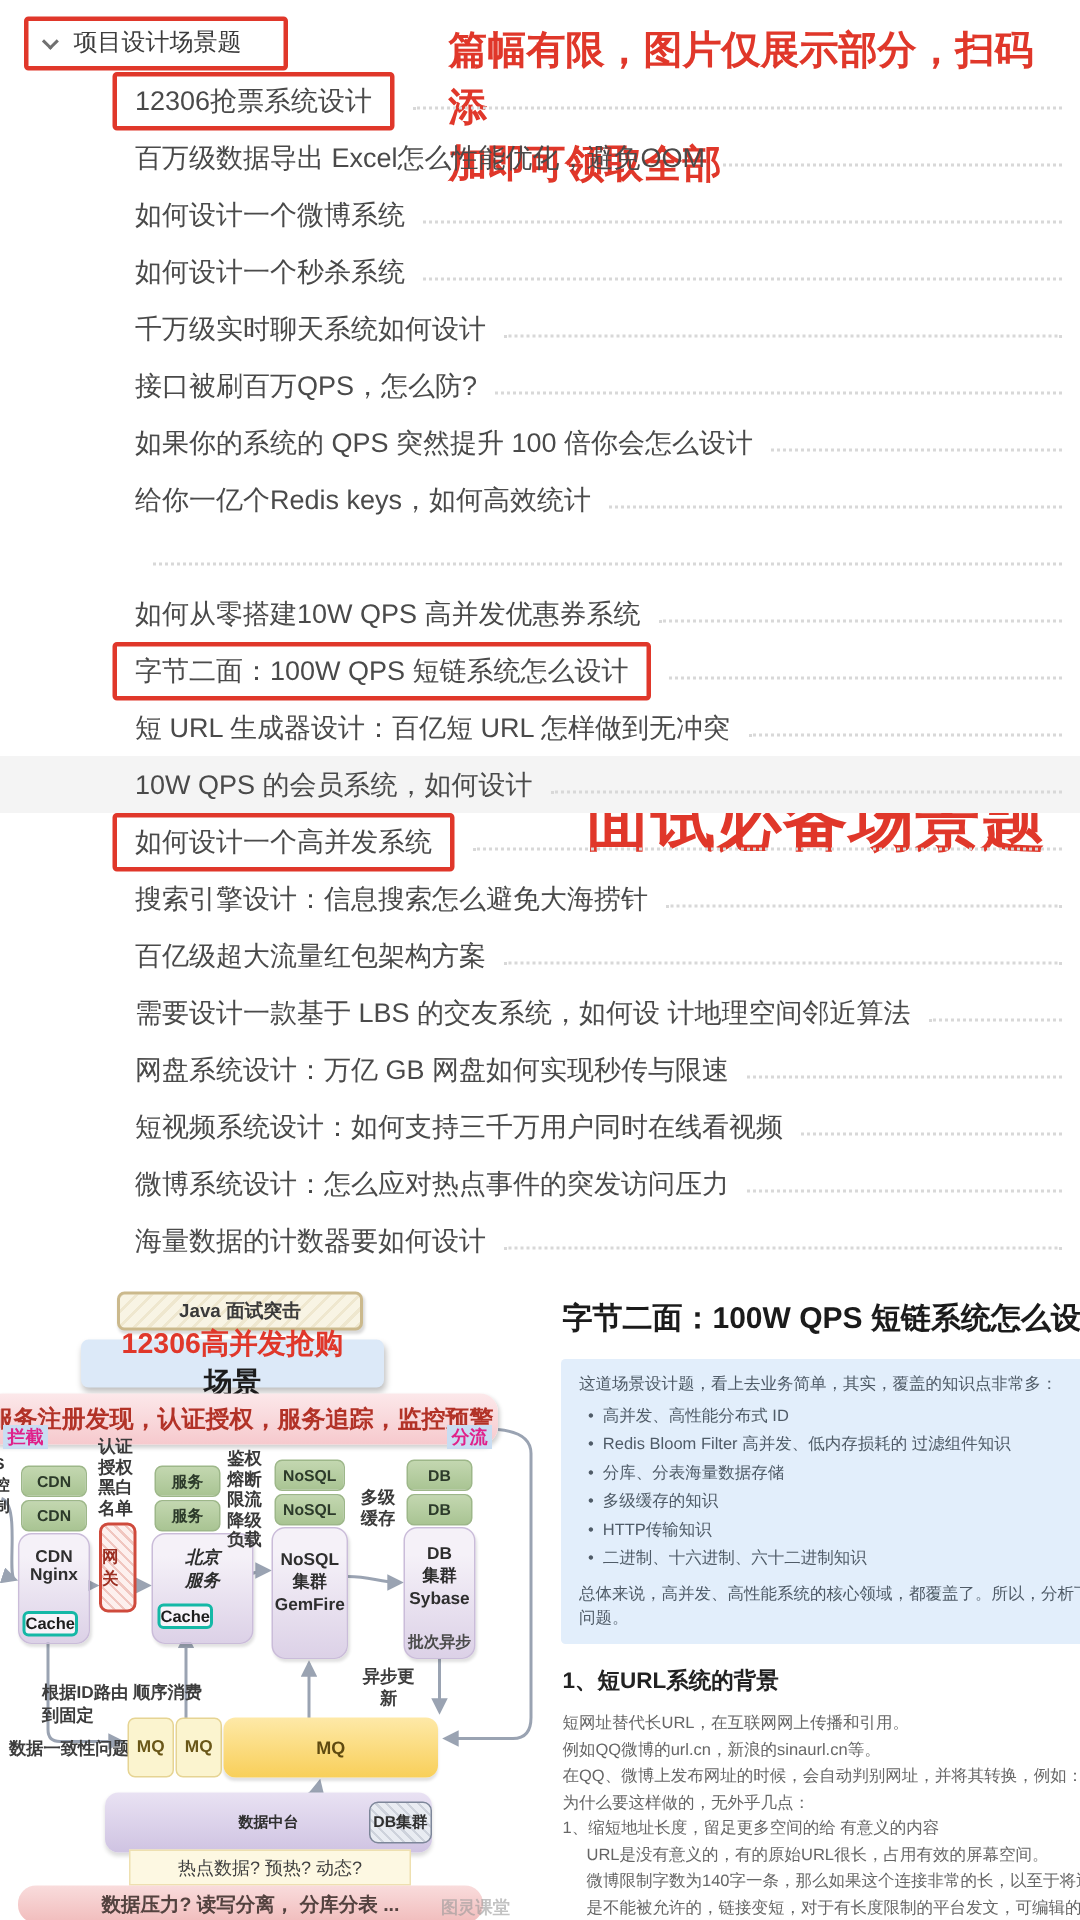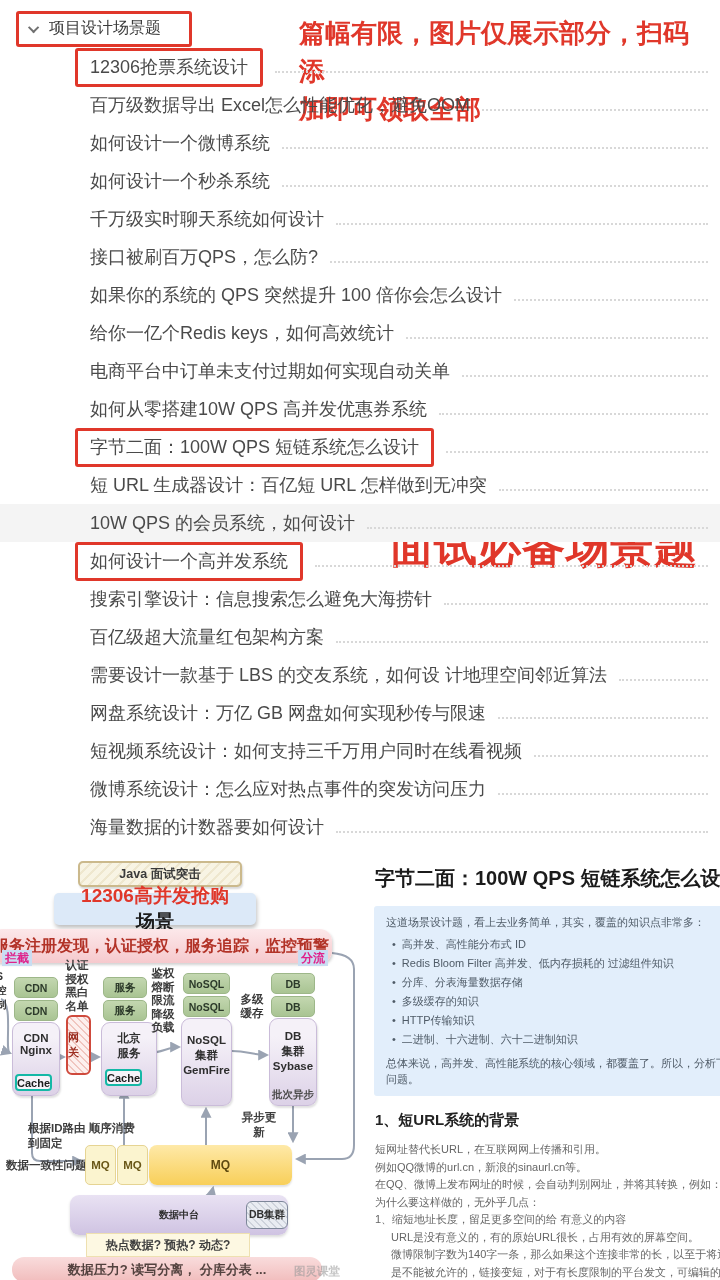--- a/index.html
+++ b/index.html
@@ -65,22 +65,22 @@
        display:flex;align-items:center;justify-content:center;font-size:11.5px;font-weight:bold;color:#6a5718;}
   .mqw{left:149px;top:290px;width:143px;height:40px;background:linear-gradient(180deg,#fee9a8,#f8cf59);
        border-radius:8px;display:flex;align-items:center;justify-content:center;
        font-size:12px;font-weight:bold;color:#5f4a10;box-shadow:0 2px 2px rgba(0,0,0,.12);}
   .midbar{left:70px;top:340px;width:218px;height:40px;border-radius:9px;
           background:linear-gradient(180deg,#e9e2f3,#cfc3e2);box-shadow:0 2px 3px rgba(0,0,0,.15);
           display:flex;align-items:center;justify-content:center;font-size:10px;font-weight:bold;color:#2f2f2f;}
   .dbc{left:246px;top:346px;width:42px;height:28px;border:1.5px solid #7d8699;border-radius:6px;
        background:#e9ecf2 repeating-linear-gradient(45deg,rgba(125,134,153,.25) 0 1.5px,transparent 1.5px 5px);
        display:flex;align-items:center;justify-content:center;font-size:10.5px;font-weight:bold;color:#2f2f2f;}
-  .hotbar{left:86px;top:378px;width:164px;height:24px;background:#fdf8e2;border:1px solid #eee0b0;
-          display:flex;align-items:center;justify-content:center;font-size:12px;font-weight:bold;color:#3f3f3f;}
+  .hotbar{left:86px;top:378px;width:188px;height:24px;background:#fdf8e2;border:1px solid #eee0b0;
+          display:flex;align-items:center;justify-content:center;font-size:12px;font-weight:normal;color:#3f3f3f;}
   .pressbar{left:12px;top:402px;width:310px;height:25px;border-radius:12px;
             background:linear-gradient(180deg,#f9dcdc,#f1bcbc);display:flex;align-items:center;justify-content:center;
             font-size:13px;font-weight:bold;color:#53423f;}
   .dnote{font-size:11.5px;font-weight:bold;color:#3d3d3d;white-space:pre-line;}
   .wm{left:294px;top:409px;font-size:11.5px;color:#9a9a9a;opacity:.6;font-weight:bold;}
 
   
   .a-title{margin:8px 0 0 13px;font-size:20px;font-weight:bold;color:#1b1b1b;white-space:nowrap;}
   .infobox{margin:14px 0 0 12px;width:400px;background:#e2eefb;border-radius:3px;
            padding:9px 12px;font-size:11px;color:#4f5b67;}
@@ -145,21 +145,20 @@
         <span class="q-text">如果你的系统的 QPS 突然提升 100 倍你会怎么设计</span>
         <span class="leader"></span>
       </div>
 
       <div class="q-row">
         <span class="q-text">给你一亿个Redis keys，如何高效统计</span>
         <span class="leader"></span>
       </div>
 
       <div class="q-row">
-        <span class="q-text">电商平台中订单未支付过期如何实现自动关单</span>
         <span class="leader"></span>
       </div>
 
       <div class="q-row">
         <span class="q-text">如何从零搭建10W QPS 高并发优惠券系统</span>
         <span class="leader"></span>
       </div>
 
       <div class="q-row">
         <span class="q-text boxed">字节二面：100W QPS 短链系统怎么设计</span>
@@ -256,21 +255,21 @@
     <div class="abs cache" style="left:15px;top:219px;width:37px;height:17px;">Cache</div>
 
     <div class="abs vlabel" style="left:60px;top:104px;width:34px;">认证
 授权
 黑白
 名单</div>
     <div class="abs gate">网关</div>
 
     <div class="abs gbox" style="left:103px;top:122px;width:44px;">服务</div>
     <div class="abs gbox" style="left:103px;top:145px;width:44px;">服务</div>
-    <div class="abs pbox" style="left:101px;top:167px;width:56px;height:74px;padding-top:8px;">北京
+    <div class="abs pbox" style="left:101px;top:167px;width:68px;height:74px;padding-top:8px;font-style:italic;">北京
 服务</div>
     <div class="abs cache" style="left:105px;top:214px;width:37px;height:17px;">Cache</div>
 
     <div class="abs vlabel" style="left:148px;top:112px;width:30px;">鉴权
 熔断
 限流
 降级
 负载</div>
 
     <div class="abs gbox" style="left:183px;top:118px;width:47px;">NoSQL</div>

